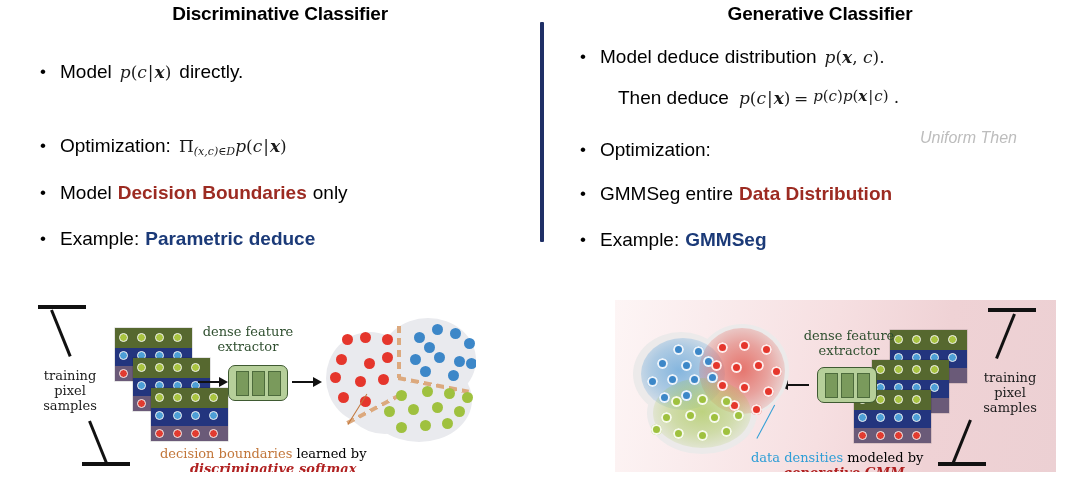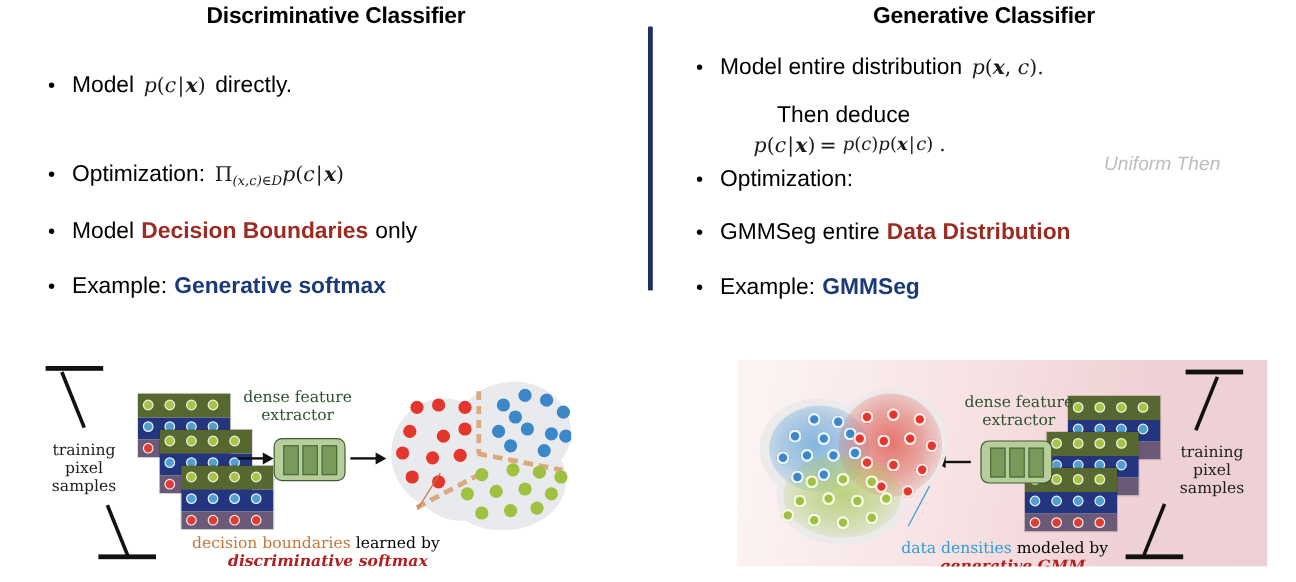--- a/index.html
+++ b/index.html
@@ -235,35 +235,35 @@
       <span>Model</span>
       <span class="hl-red" style="margin:0 6px;">Decision Boundaries</span>
       <span>only</span>
     </span>
   </div>
 
   <div class="bullet-row" style="left:40px; top:227px;">
     <span class="bullet-dot">•</span>
     <span class="bullet-body">
       <span>Example:</span>
-      <span class="hl-blue" style="margin-left:6px;">Generative softmax</span>
+      <span class="hl-blue" style="margin-left:6px;">Parametric deduce</span>
     </span>
   </div>
 
   <div class="bullet-row" style="left:580px; top:45px;">
     <span class="bullet-dot">•</span>
     <span class="bullet-body">
-      <span>Model entire distribution</span>
+      <span>Model deduce distribution</span>
       <span class="math" style="margin-left:8px;">
         <span>p</span><span class="up">(</span><span class="bold-x">x</span><span class="up">,&nbsp;</span><span>c</span><span class="up">).</span>
       </span>
     </span>
   </div>
 
-  <div class="sub-row" style="left:618px; top:85px;flex-direction:column;">
+  <div class="sub-row" style="left:618px; top:85px;">
     <span>Then deduce</span>
     <span class="math" style="margin-left:10px; display:inline-flex; align-items:center;">
       <span>p</span>
         <span class="up">(</span>
         <span>c</span>
         <span class="vbar up">|</span>
         <span class="bold-x">x</span>
         <span class="up">) =</span>
       <span class="frac">
         <span class="num">

